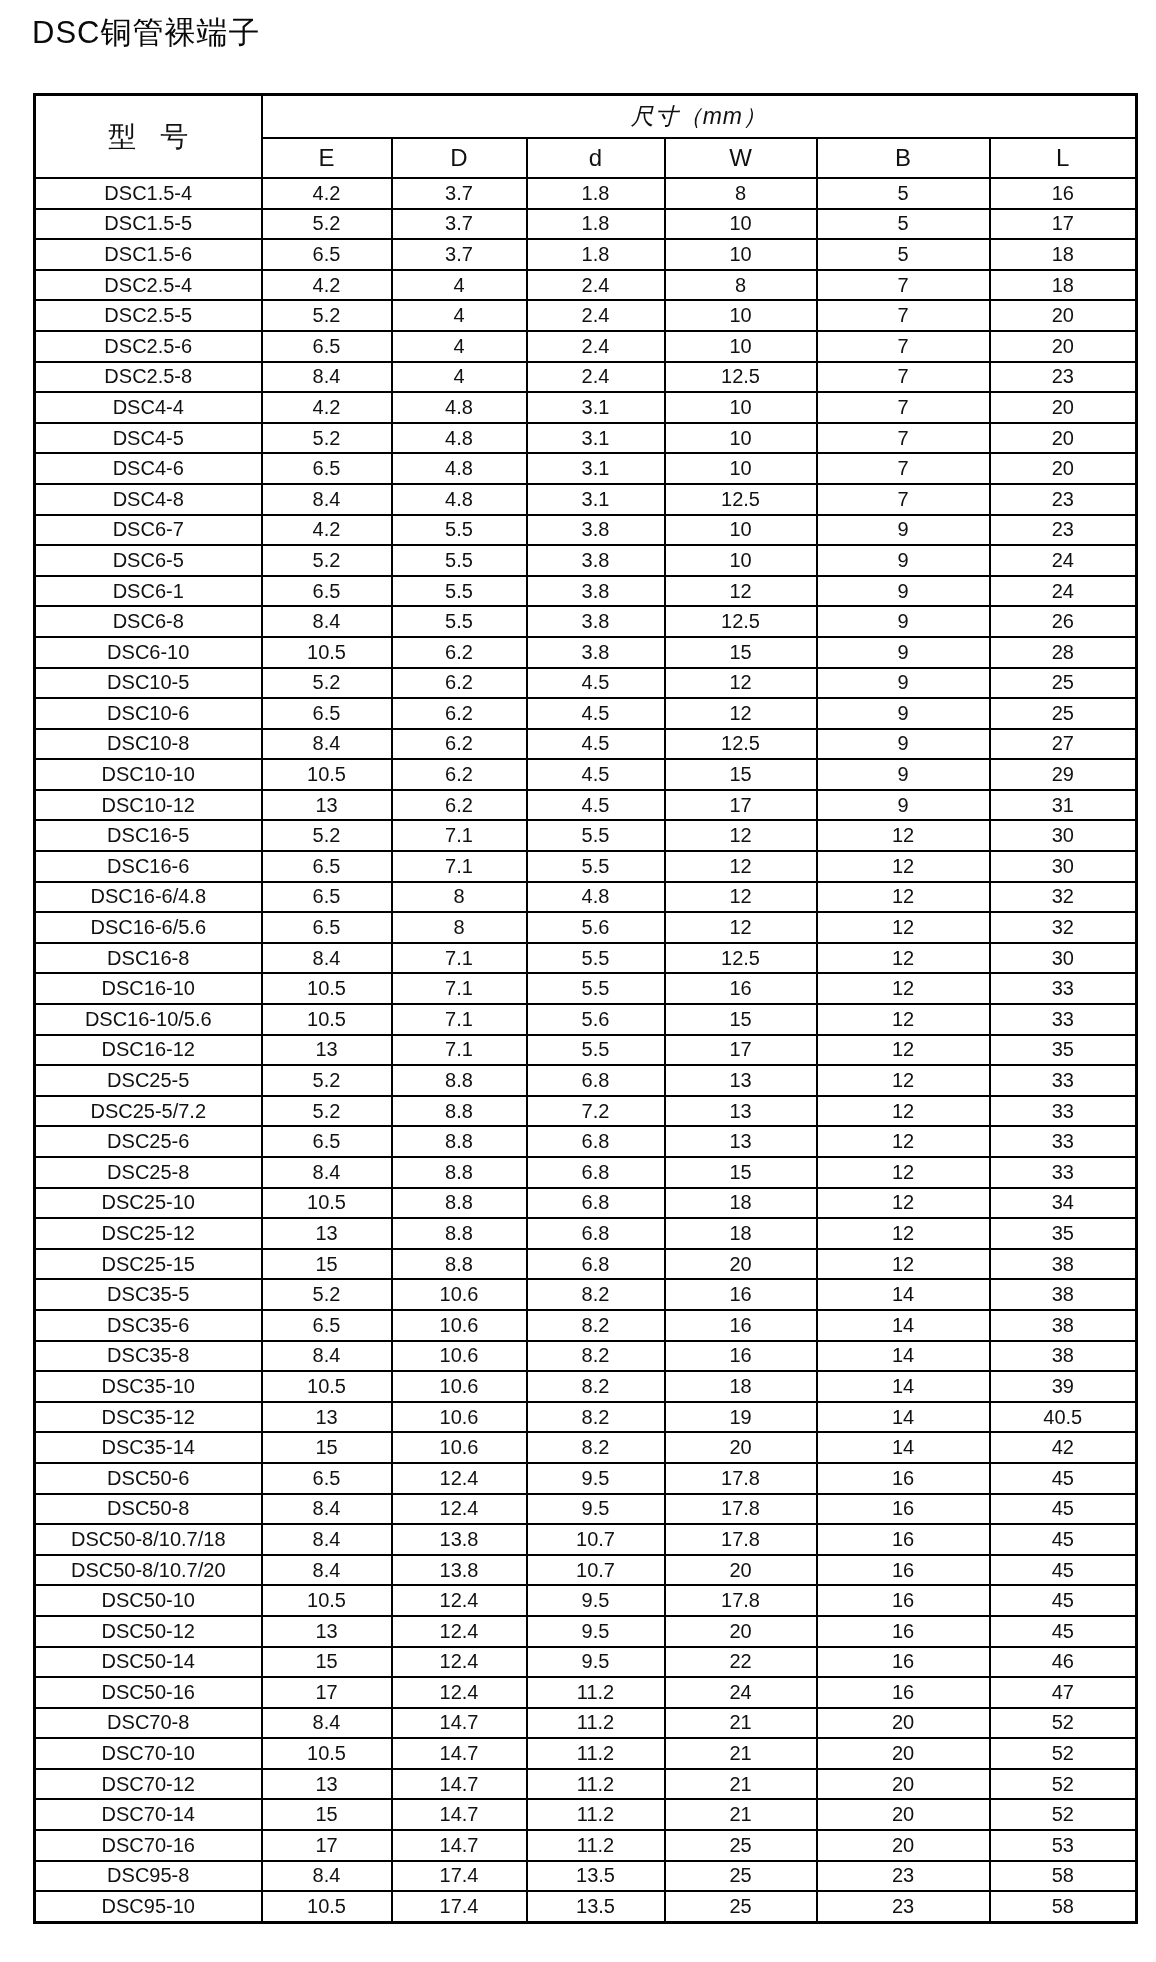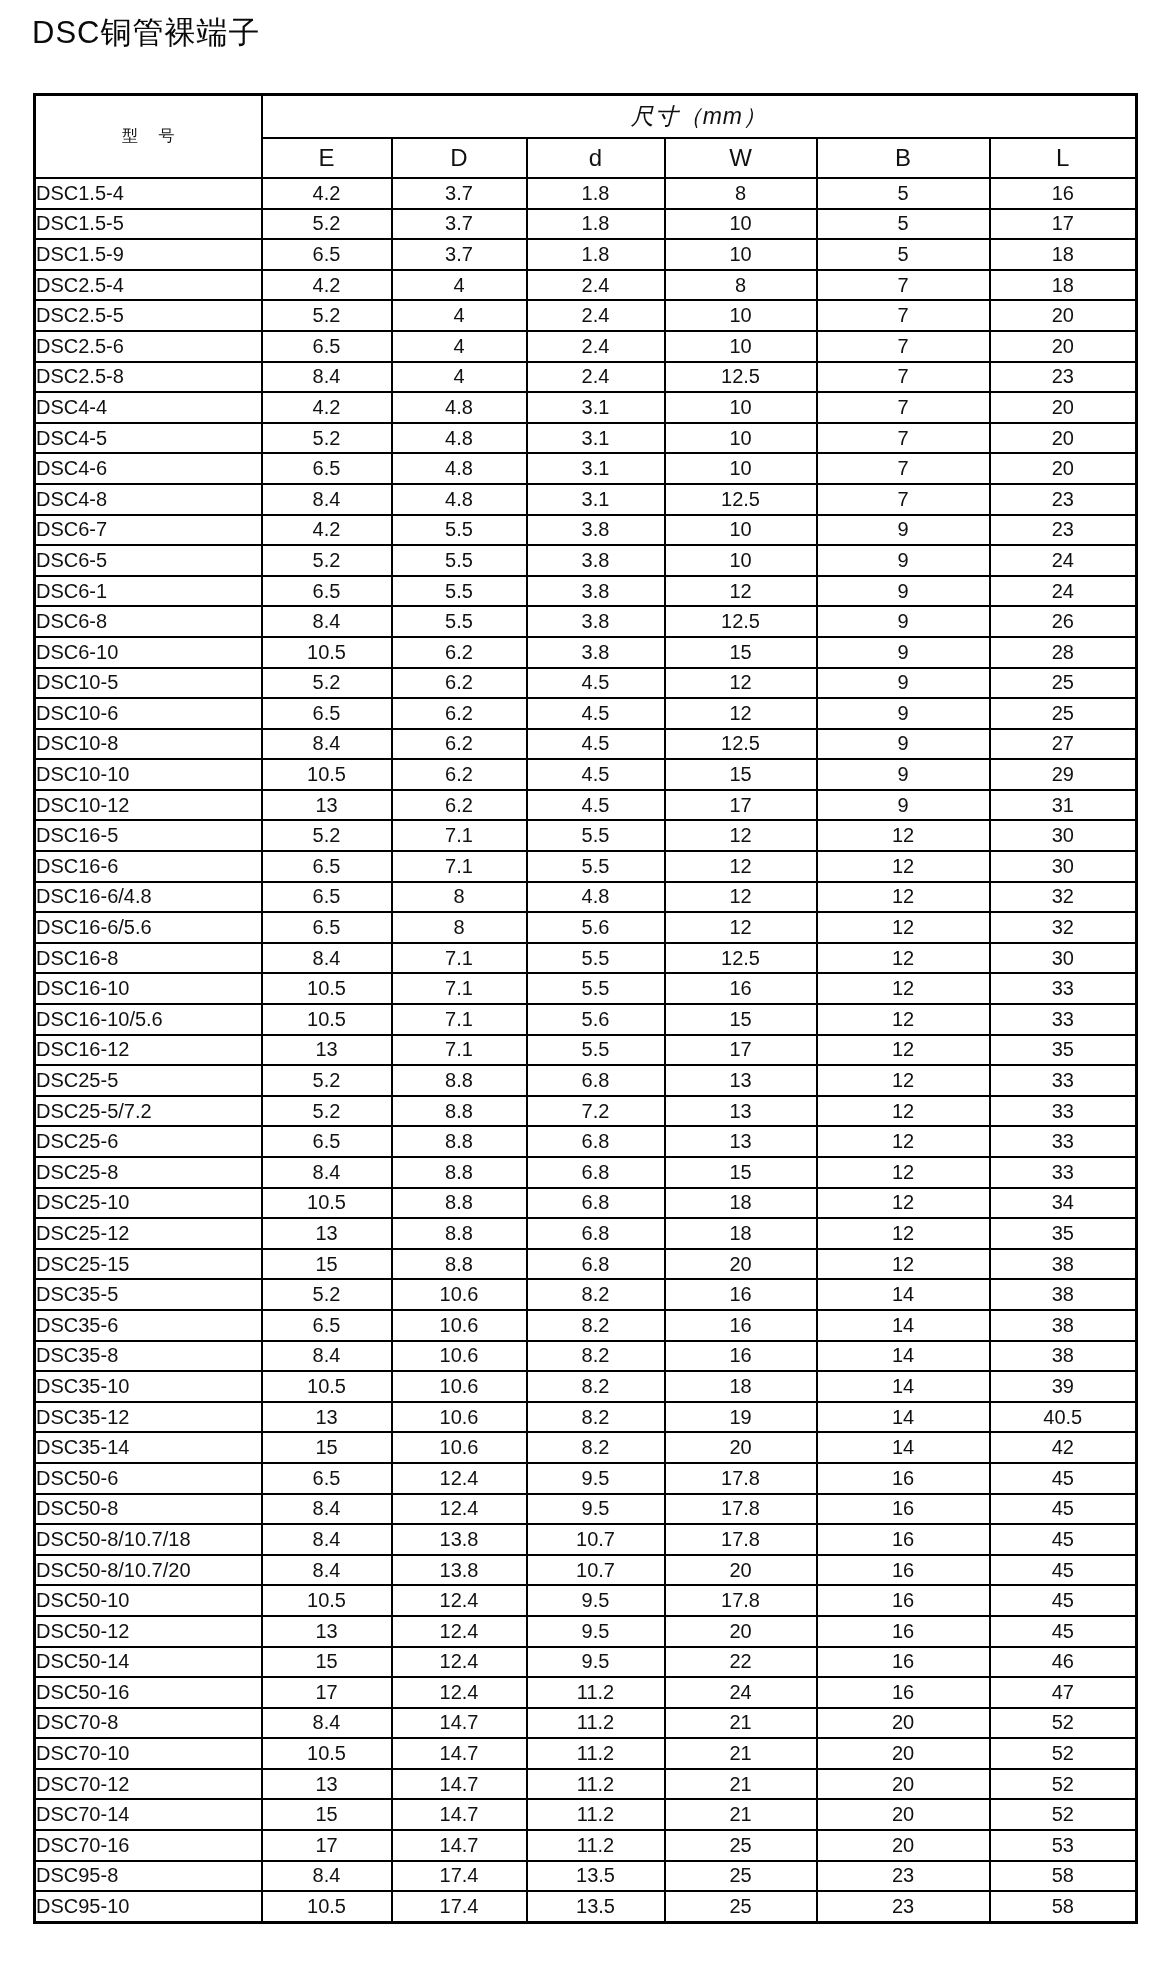--- a/index.html
+++ b/index.html
@@ -45,21 +45,21 @@
   table.spec-table col.c-l { width: 147px; }
   table.spec-table th, table.spec-table td {
     border: 2px solid #000;
     padding: 0;
     font-weight: normal;
     color: #111;
     overflow: hidden;
     white-space: nowrap;
   }
   th.model-header {
-    font-size: 16px;
+    font-size: 28px;
     text-align: center;
     vertical-align: middle;
     word-spacing: 16px;
   }
   th.dim-group-header {
     height: 41px;
     font-size: 23px;
     text-align: center;
     vertical-align: middle;
     letter-spacing: 1px;
@@ -67,21 +67,21 @@
   }
   th.col-letter {
     height: 38px;
     font-size: 24px;
     text-align: center;
     vertical-align: middle;
   }
   td.model-cell {
     height: 28.6px;
     font-size: 20px;
-    text-align: left;
+    text-align: center;
     padding-left: 27px;
     vertical-align: middle;
   }
   td.value-cell {
     height: 28.6px;
     font-size: 20px;
     text-align: center;
     vertical-align: middle;
   }
 </style>
@@ -129,21 +129,21 @@
         <tr>
           <td class="model-cell">DSC1.5-5</td>
           <td class="value-cell">5.2</td>
           <td class="value-cell">3.7</td>
           <td class="value-cell">1.8</td>
           <td class="value-cell">10</td>
           <td class="value-cell">5</td>
           <td class="value-cell">17</td>
         </tr>
         <tr>
-          <td class="model-cell">DSC1.5-9</td>
+          <td class="model-cell">DSC1.5-6</td>
           <td class="value-cell">6.5</td>
           <td class="value-cell">3.7</td>
           <td class="value-cell">1.8</td>
           <td class="value-cell">10</td>
           <td class="value-cell">5</td>
           <td class="value-cell">18</td>
         </tr>
         <tr>
           <td class="model-cell">DSC2.5-4</td>
           <td class="value-cell">4.2</td>

